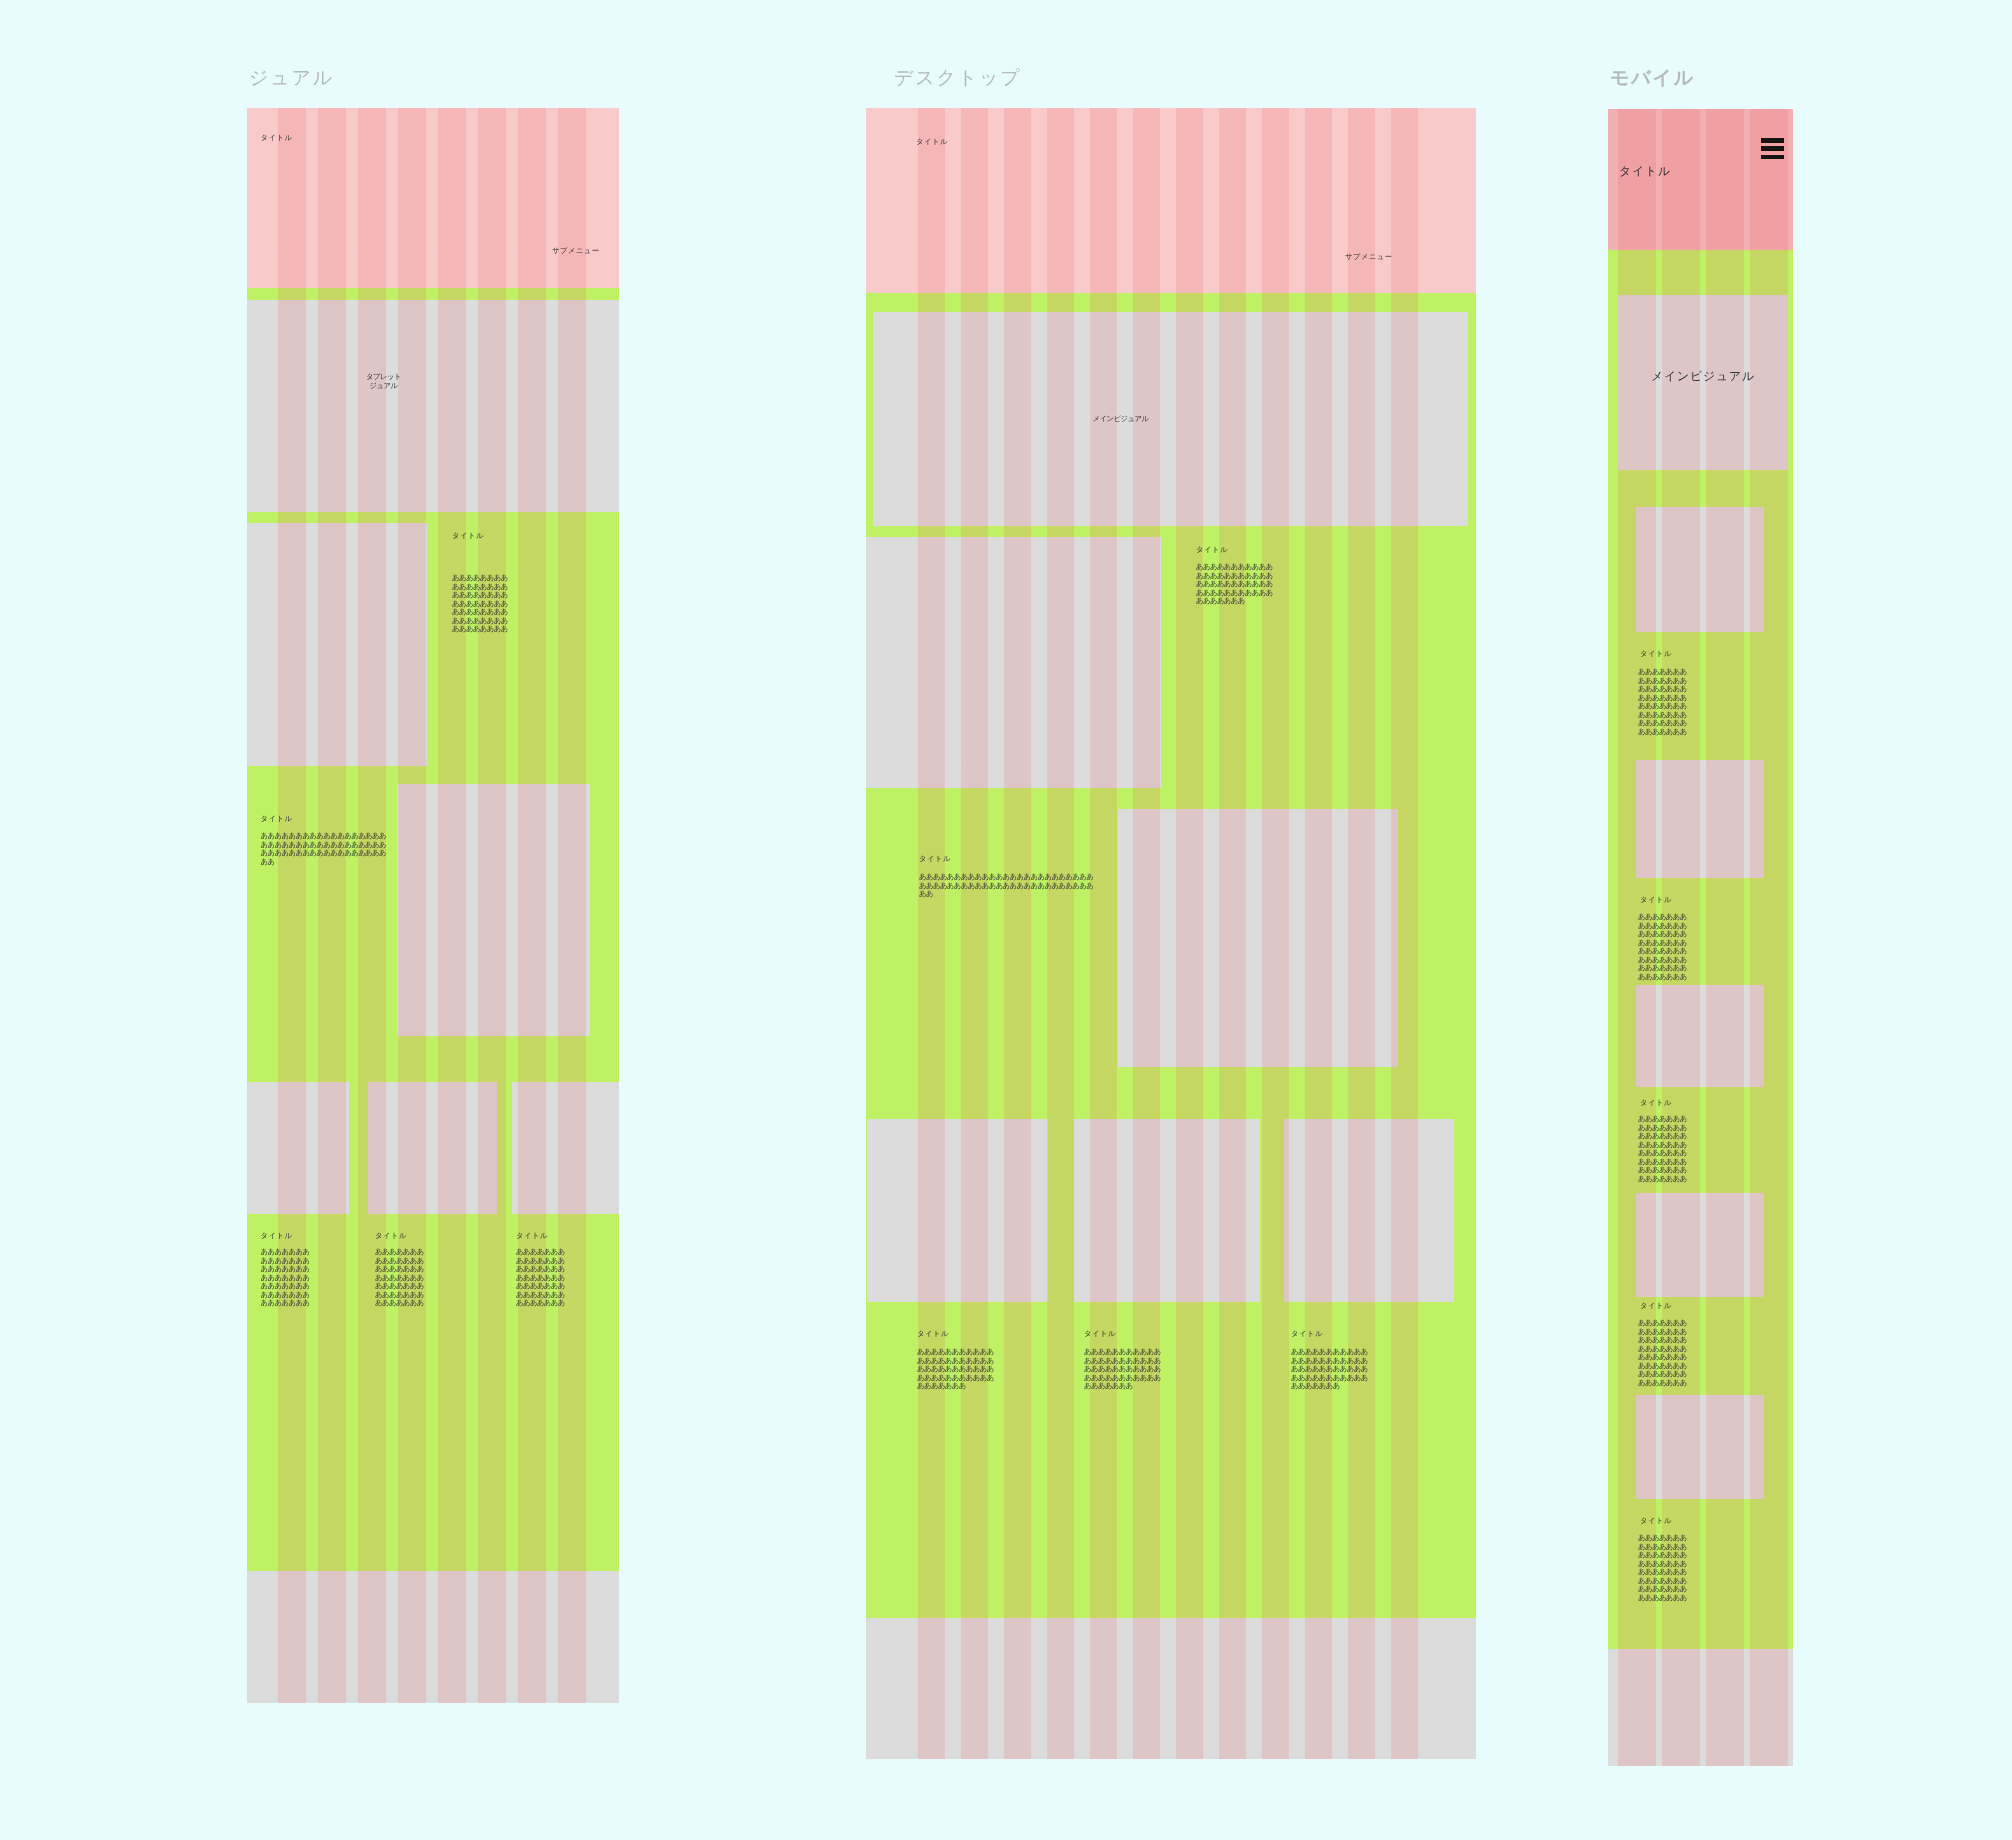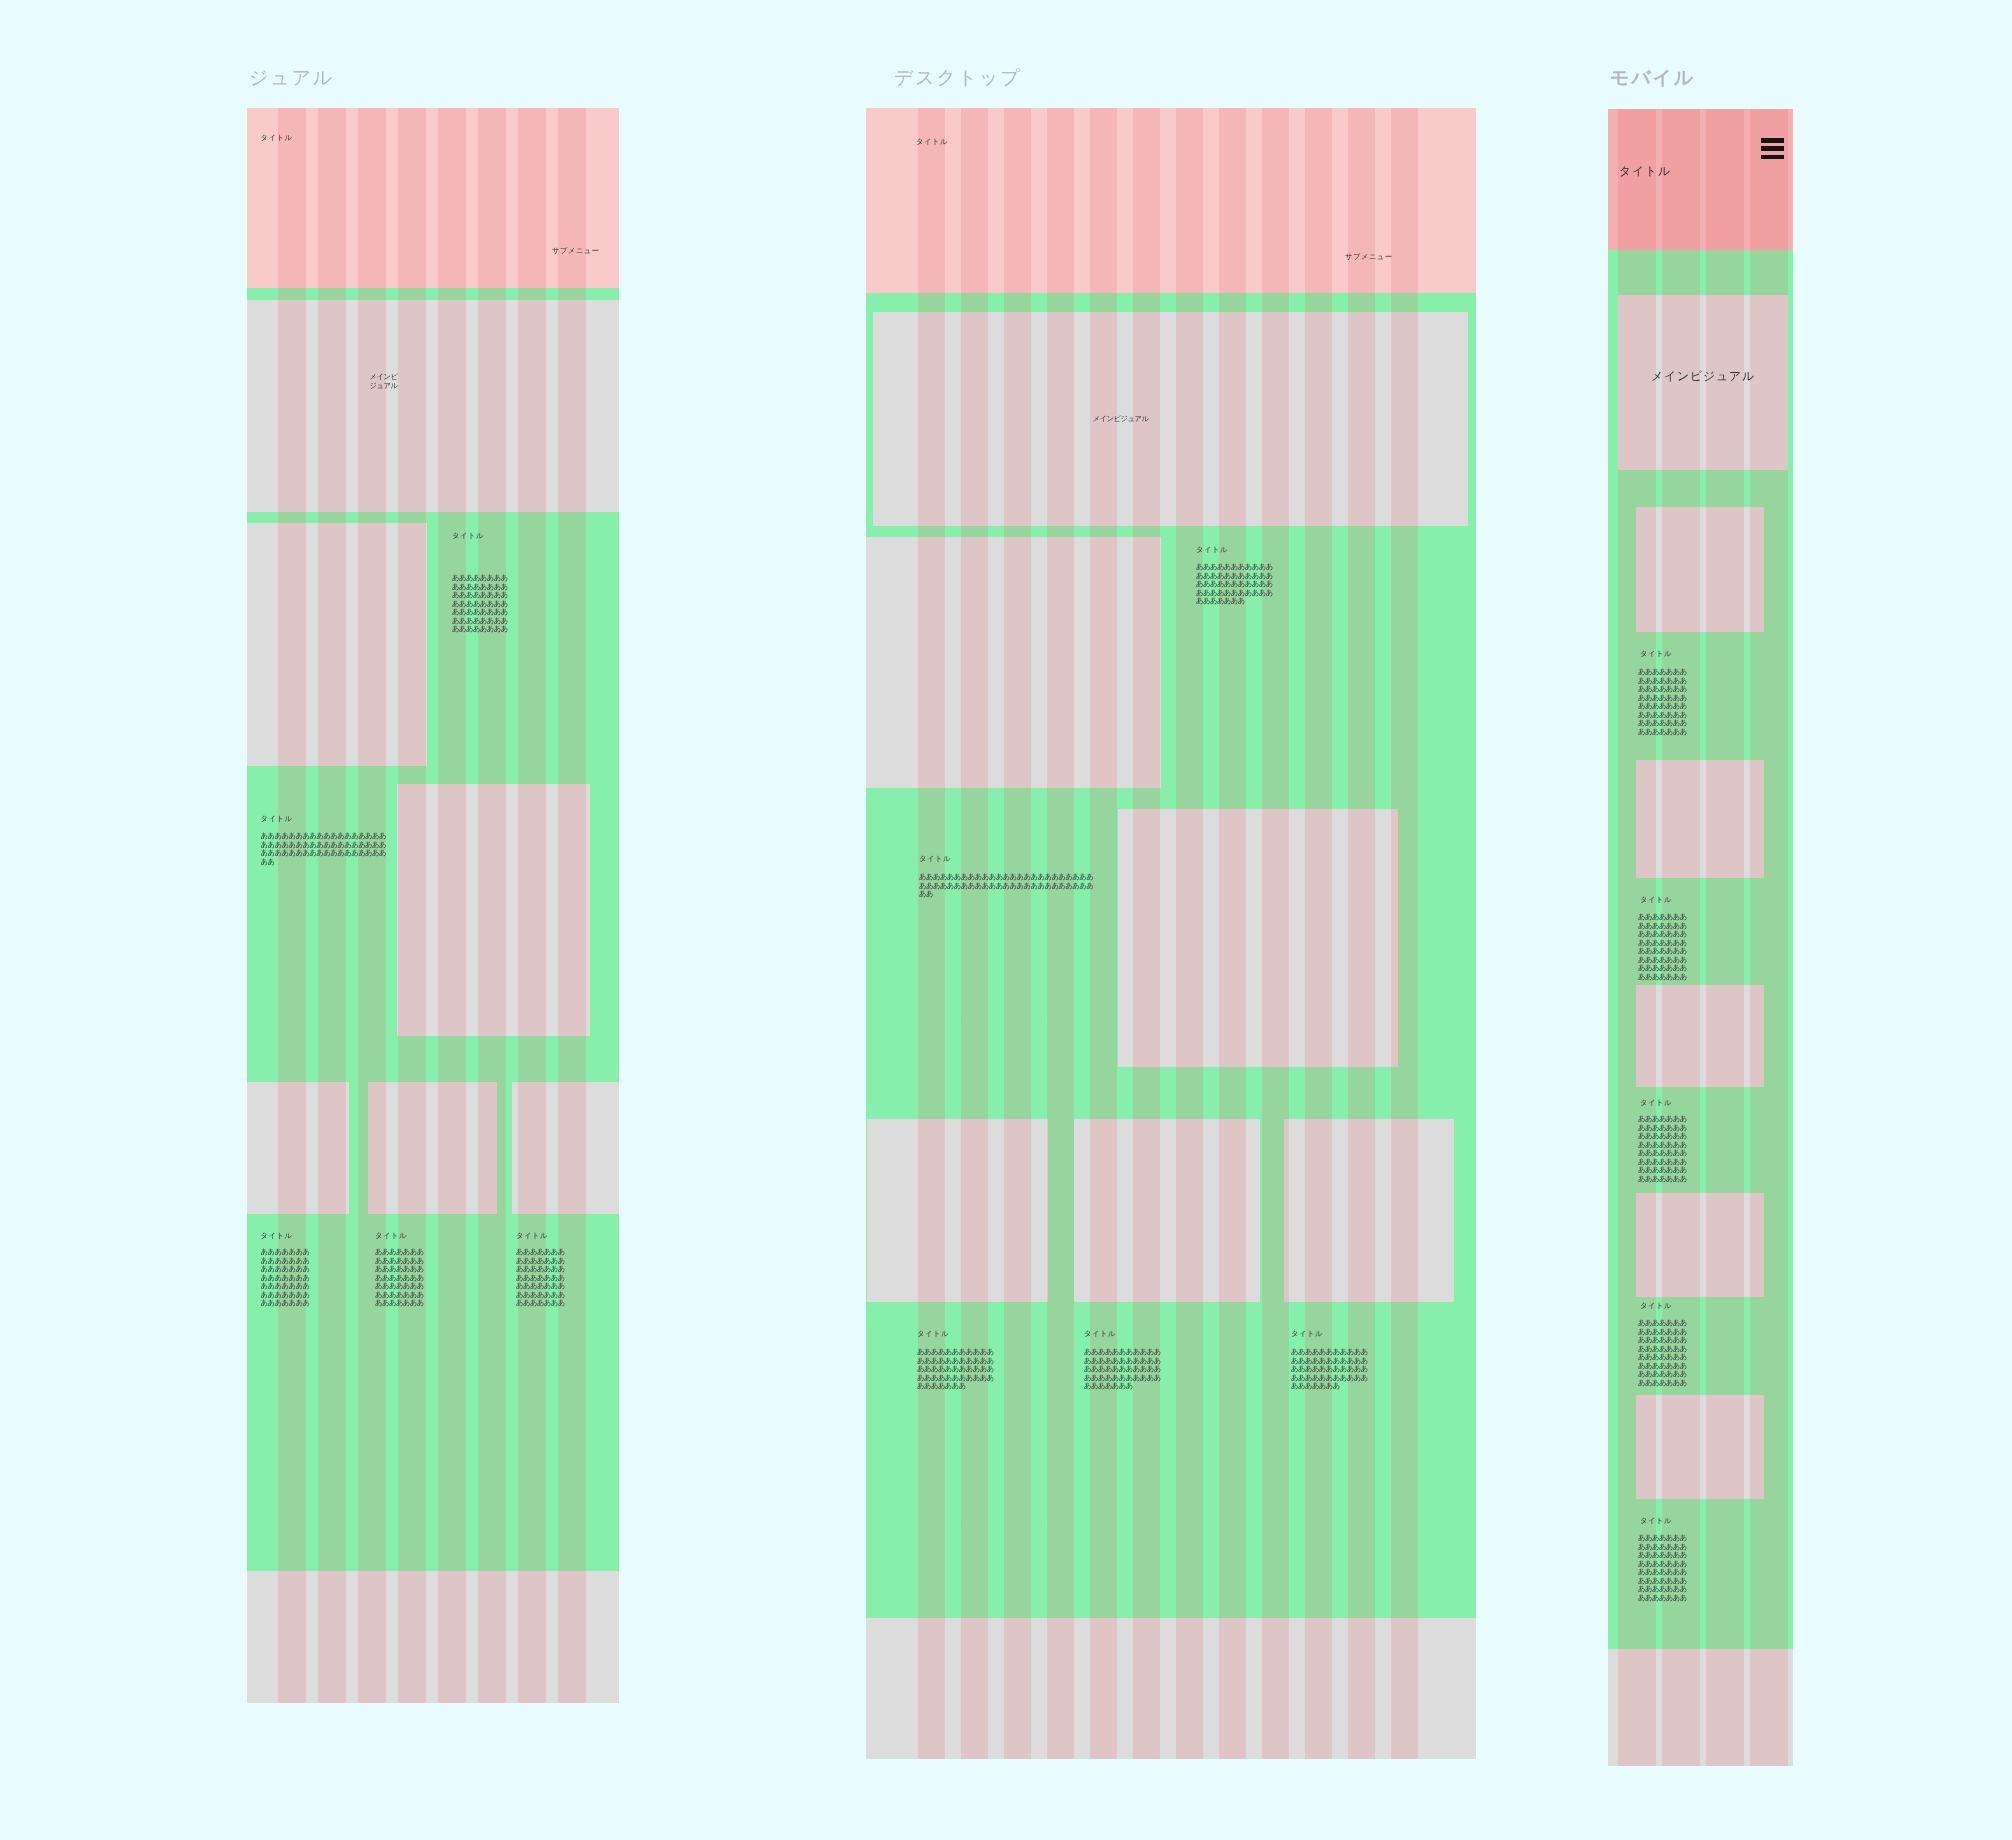--- a/index.html
+++ b/index.html
@@ -14,21 +14,21 @@
   .canvas{position:absolute;inset:0;}
   .frame-label{
     position:absolute;
     font-size:19px;
     color:#b4babc;
     letter-spacing:1.8px;
     white-space:nowrap;
   }
   .frame{
     position:absolute;
-    background:#86efac;
+    background:#bef264;
   }
   .block{position:absolute;background:#dcdcdc;}
   .pinkheader{position:absolute;background:#f8caca;}
   .pinkheader.mobile{background:#f3afb1;}
   .grid-overlay{
     position:absolute;top:0;bottom:0;
     pointer-events:none;
     z-index:5;
   }
   .grid-tablet{left:31px;width:308px;
@@ -70,21 +70,21 @@
     <div class="block" style="left:150px;top:676px;width:193px;height:252px;"></div>
     <div class="block" style="left:0;top:974px;width:102px;height:132px;"></div>
     <div class="block" style="left:121px;top:974px;width:129px;height:132px;"></div>
     <div class="block" style="left:265px;top:974px;width:107px;height:132px;"></div>
     <div class="block" style="left:0;top:1463px;width:372px;height:132px;"></div>
 
     <div class="grid-overlay grid-tablet"></div>
 
     <div class="t title" style="left:13.6px;top:25.5px;">タイトル</div>
     <div class="t title" style="left:305px;top:139px;">サブメニュー</div>
-    <div class="t mv-text" style="left:91px;top:264px;width:91px;line-height:9px;">メインビ
+    <div class="t mv-text" style="left:91px;top:264px;width:91px;line-height:9px;">タブレット
 ジュアル</div>
 
     <div class="t title" style="left:205px;top:424px;">タイトル</div>
     <div class="t" style="left:205px;top:442px;margin-top:24px;">ああああああああ
 ああああああああ
 ああああああああ
 ああああああああ
 ああああああああ
 ああああああああ
 ああああああああ</div>

